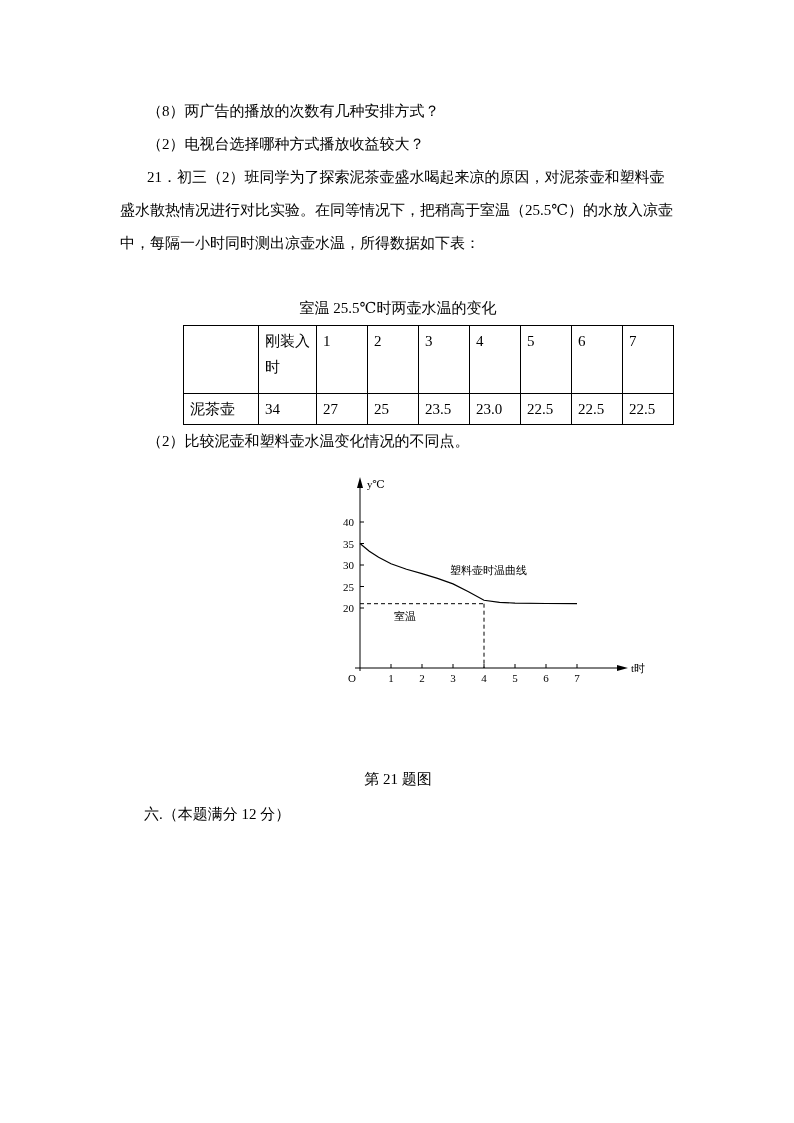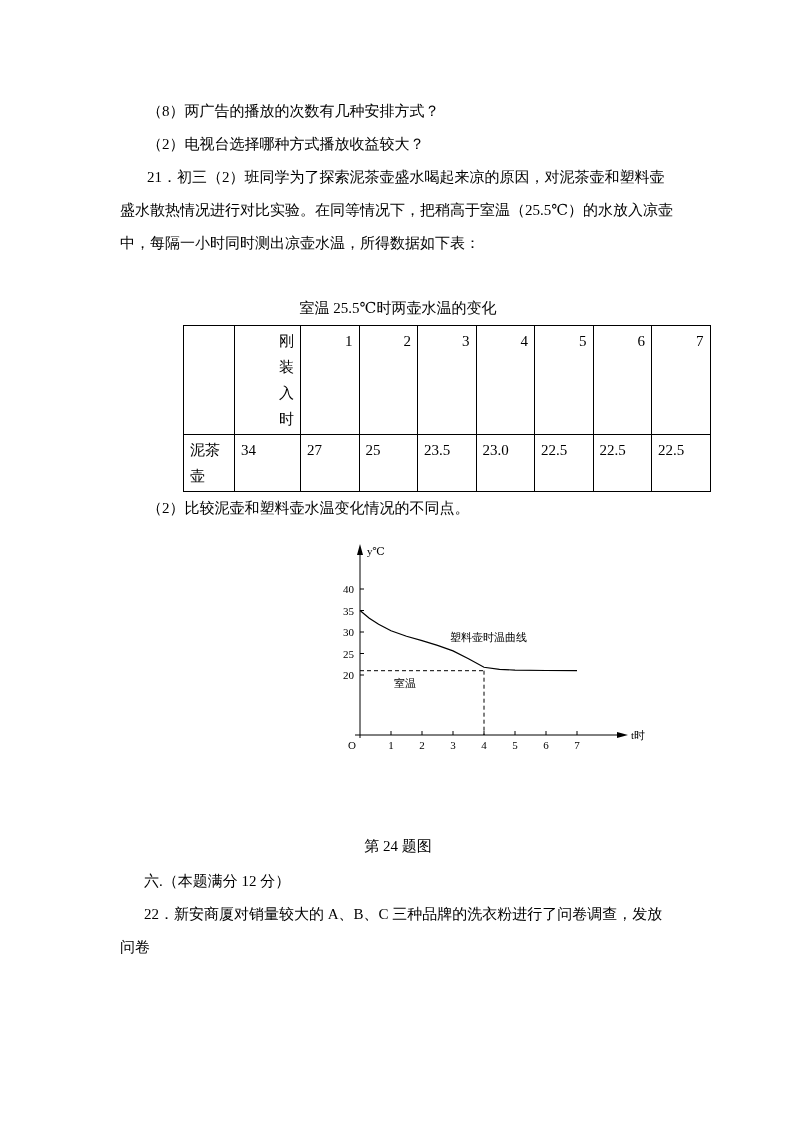--- a/index.html
+++ b/index.html
@@ -15,21 +15,21 @@
   .ind-sm { text-indent:1.6em; }
   .tbl-title { text-align:center; margin-top:32px; }
   table.wtable { border-collapse:collapse; margin-left:63px; margin-top:0; }
   table.wtable td {
     border:1px solid #000; padding:2px 6px; vertical-align:top;
     line-height:26px; font-size:15px; text-align:left;
   }
   .c-label { width:75px; }
   .c-first { width:58px; }
   .c-num   { width:51px; }
-  tr.hdr td { height:68px;padding-left:44px; }
+  tr.hdr td { height:68px; }
   tr.datarow td { height:30px; }
   .chart-wrap { margin-left:195px; margin-top:0; height:235px; }
   .chart-wrap svg { display:block; }
   .fig-caption { text-align:center; margin-top:70px; }
   .sec { margin-top:2px; }
 </style>
 </head>
 <body>
 
 <div class="page">
@@ -103,17 +103,16 @@
         <line x1="262" y1="210" x2="262" y2="206" stroke="#000"></line>
         <text x="262" y="224" text-anchor="middle" font-size="11px" font-family="&quot;Liberation Serif&quot;,&quot;DejaVu Serif&quot;,serif" fill="#000">7</text>
         <line x1="45" y1="145.7" x2="169" y2="145.7" stroke="#000" stroke-dasharray="4 3"></line>
         <line x1="169" y1="145.7" x2="169" y2="210" stroke="#000" stroke-dasharray="4 3"></line>
         <text x="79.1" y="161.7" font-size="11px" font-family="&quot;Liberation Serif&quot;,&quot;DejaVu Serif&quot;,serif" fill="#000">室温</text>
         <polyline points="45,85.5 54.3,93.23999999999998 63.599999999999994,99.25999999999999 76,105.71000000000001 91.5,111.30000000000001 107,115.6 122.5,120.33000000000001 138,125.91999999999999 153.5,133.66 169,142.26 184.5,144.41 200,145.055 231,145.48499999999999 262,145.7" fill="none" stroke="#000" stroke-width="1.2"></polyline>
         <text x="134.89999999999998" y="115.6" font-size="11px" font-family="&quot;Liberation Serif&quot;,&quot;DejaVu Serif&quot;,serif" fill="#000">塑料壶时温曲线</text>
       </svg>
   </div>
 
-  <p class="fig-caption">第 24 题图</p>
+  <p class="fig-caption">第 21 题图</p>
   <p class="sec ind-sm">六.（本题满分 12 分）</p>
-  <p class="ind-sm">22．新安商厦对销量较大的 A、B、C 三种品牌的洗衣粉进行了问卷调查，发放问卷</p>
 
 </div>
 
 </body></html>

